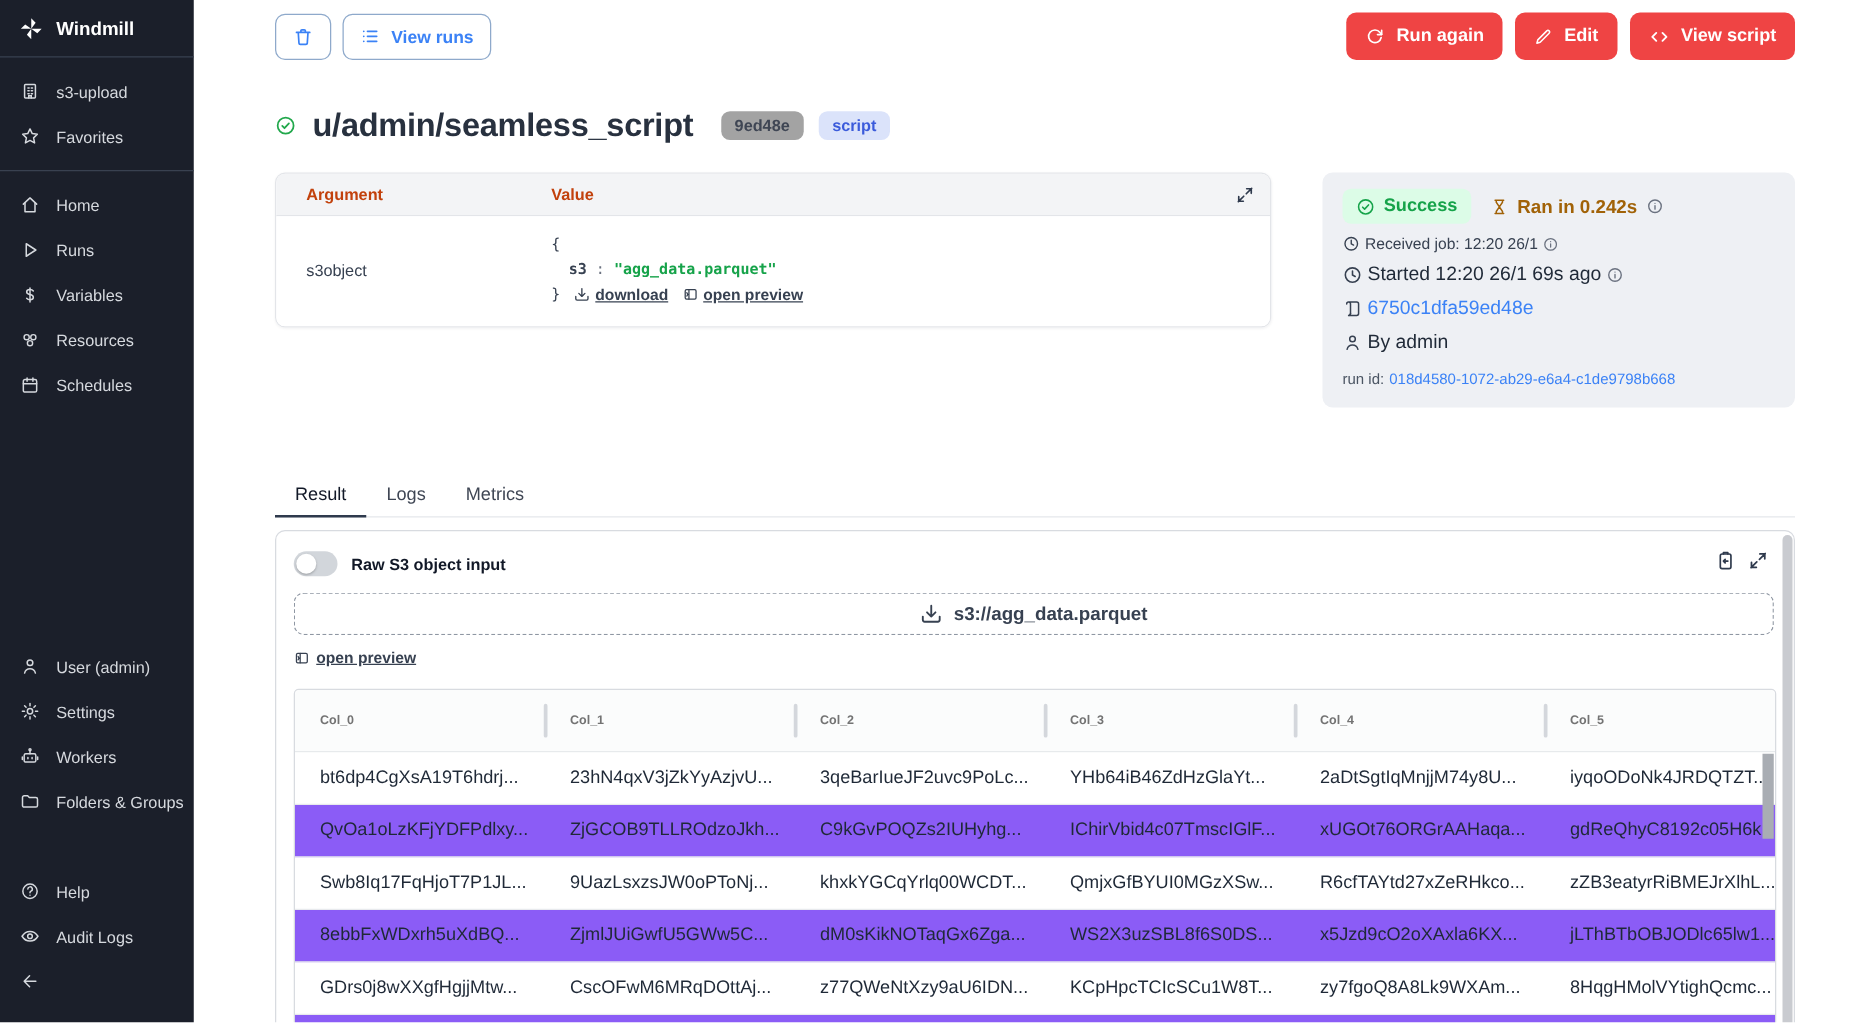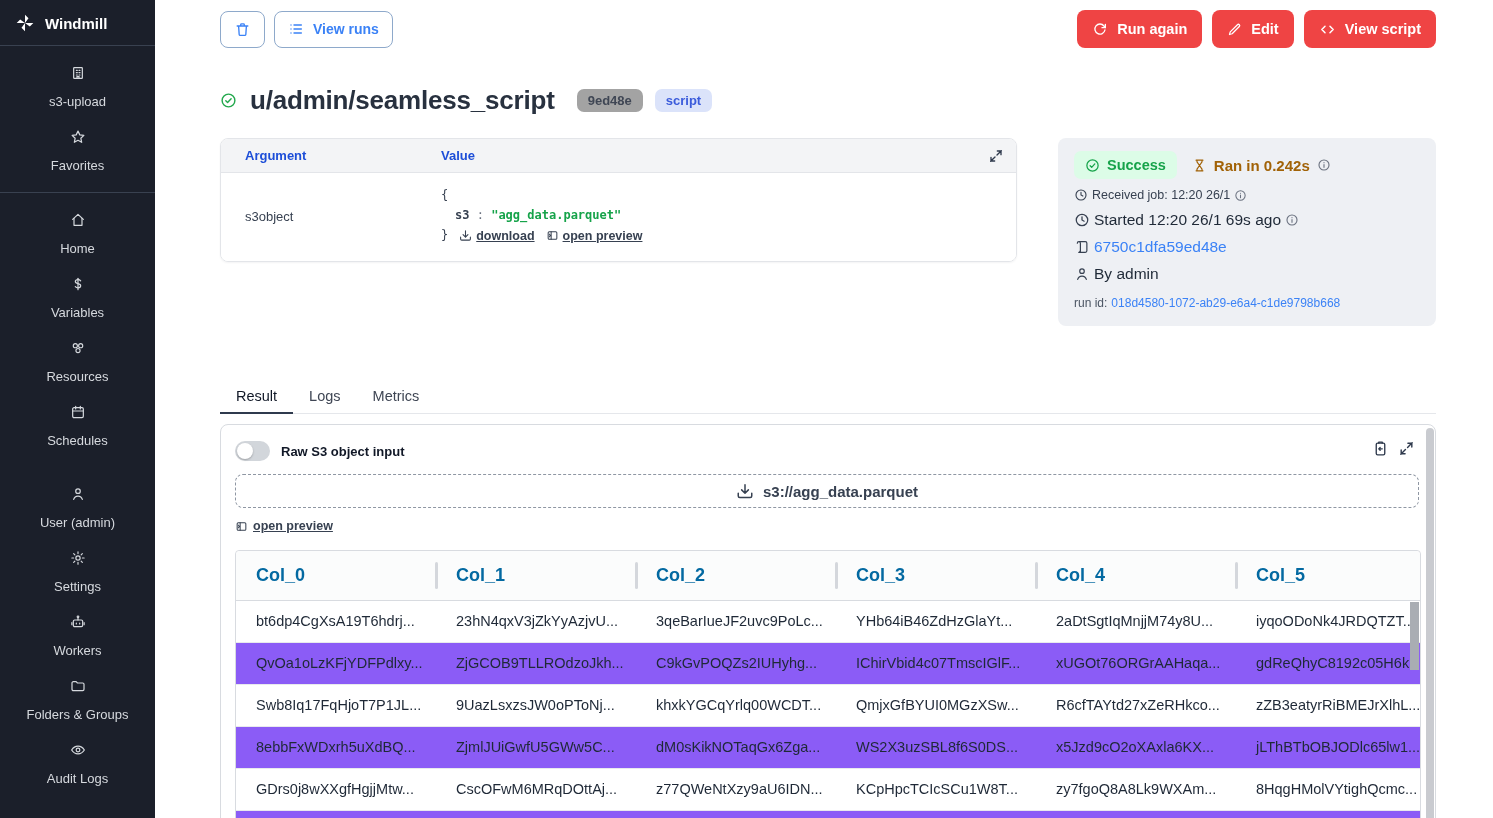--- a/index.html
+++ b/index.html
@@ -9,21 +9,21 @@
   .app { display:flex; height:100%; }
 
   
   .sidebar { width:155px; flex-shrink:0; background:#1b1f2a; color:#d6d9de;
     display:flex; flex-direction:column; }
   .sb-logo { display:flex; align-items:center; gap:10px; padding:13px 15px 12px; color:#fff; cursor:pointer; }
   .sb-logo-label { font-weight:700; font-size:15px; }
   .sb-divider { border:none; border-top:1px solid #394150; margin:0; }
   .sb-group { padding:9px 0; }
   .sb-item { display:flex; align-items:center; gap:13px; padding:10px 16px;
-    font-size:13px; color:#d6d9de; cursor:pointer; white-space:nowrap;flex-direction:column; }
+    font-size:13px; color:#d6d9de; cursor:pointer; white-space:nowrap; }
   .sb-item svg { flex-shrink:0; }
   .sb-bottom { margin-top:auto; }
   .sb-help { margin-top:36px; }
   .sb-collapse { padding:10px 16px 16px; }
 
   
   .main { flex:1; position:relative; padding:10px 57px 0 65px; overflow:hidden; }
 
   .toolbar { display:flex; align-items:center; gap:9px; }
   .btn-outline { display:inline-flex; align-items:center; justify-content:center; gap:9px;
@@ -41,21 +41,21 @@
     font-size:13px; padding:4px 11px; border-radius:7px; }
   .badge-script { margin-left:12px; background:#dbe3fa; color:#3b5bdb; font-weight:700;
     font-size:13px; padding:4px 11px; border-radius:7px; }
 
   .content-row { display:flex; align-items:flex-start; gap:41px; margin-top:22px; }
 
   
   .args-card { width:797px; flex-shrink:0; border:1px solid #e3e5e9; border-radius:8px;
     overflow:hidden; box-shadow:0 1px 2px rgba(16,24,40,.05); }
   .args-head { display:flex; align-items:center; background:#f3f4f6; height:34px;
-    border-bottom:1px solid #e3e5e9; padding:0 12px 0 24px; font-size:13px; font-weight:600; color:#1d4ed8; }
+    border-bottom:1px solid #e3e5e9; padding:0 12px 0 24px; font-size:13px; font-weight:600; color:#c2410c; }
   .args-head .col-arg { width:196px; }
   .args-head .col-val { flex:1; }
   .args-expand { color:#2f3a4d; cursor:pointer; }
   .args-body { display:flex; padding:13px 24px 15px; background:#fff; }
   .arg-name { width:196px; font-size:13px; color:#374151; align-self:center; }
   .arg-value { font-family:"DejaVu Sans Mono",monospace; font-size:12px; color:#374151; line-height:1.65; }
   .arg-value .k { font-weight:700; padding-left:14px; }
   .arg-value .colon { color:#6b7280; }
   .arg-value .str { color:#16a34a; font-weight:700; }
   .json-links { display:flex; align-items:center; gap:4px; }
@@ -100,21 +100,21 @@
   .preview-row { margin-top:11px; display:inline-flex; align-items:center; gap:5px;
     font-size:12.5px; font-weight:700; color:#374151; cursor:pointer; }
   .preview-row u { text-decoration:underline; }
 
   
   .result-table { margin-top:13px; width:1186px; border:1px solid #d8dbe0;
     border-radius:4px 4px 0 0; position:relative; background:#fff; }
   .rt-header { display:grid; grid-template-columns:200px 200px 200px 200px 200px 1fr;
     height:50px; background:#fbfcfc; border-bottom:1px solid #d8dbe0; border-radius:4px 4px 0 0; }
   .rt-th { position:relative; display:flex; align-items:center; padding-left:20px;
-    font-size:18px; font-weight:700; color:#0369a1; cursor:pointer; }
+    font-size:10px; font-weight:700; color:#737373; cursor:pointer; }
   .resize-handle { position:absolute; left:-1px; top:11px; bottom:11px; width:3px;
     background:#d4d7dc; border-radius:2px; cursor:col-resize; }
   .rt-tr { display:grid; grid-template-columns:200px 200px 200px 200px 200px 1fr;
     height:42px; align-items:center; border-bottom:1px solid #e8eaed; background:#fff; }
   .rt-tr.alt { background:#8b5cf6; }
   .rt-td { padding-left:20px; font-size:14.5px; color:#1f2937; white-space:nowrap; overflow:hidden; }
   .rt-scroll { position:absolute; right:1px; top:51px; width:9px; height:68px; background:#a9adb3; cursor:grab; }
   .panel-scroll { position:absolute; right:1px; top:3px; height:430px; width:8px;
     background:#c9cbd0; border-radius:4px; cursor:grab; }
 </style>
@@ -272,20 +272,28 @@
         <span>
             <svg width="16" height="16">
               <use href="#i-home"></use>
             </svg>
           </span>
         <span>Home</span>
       </div>
       <div class="sb-item">
         <span>
             <svg width="16" height="16">
+              <use href="#i-play"></use>
+            </svg>
+          </span>
+        <span>Runs</span>
+      </div>
+      <div class="sb-item">
+        <span>
+            <svg width="16" height="16">
               <use href="#i-dollar"></use>
             </svg>
           </span>
         <span>Variables</span>
       </div>
       <div class="sb-item">
         <span>
             <svg width="16" height="16">
               <use href="#i-blocks"></use>
             </svg>
@@ -327,35 +335,35 @@
         <span>Workers</span>
       </div>
       <div class="sb-item">
         <span>
             <svg width="16" height="16">
               <use href="#i-folder"></use>
             </svg>
           </span>
         <span>Folders &amp; Groups</span>
       </div>
+      <div class="sb-item sb-help">
+        <span>
+            <svg width="16" height="16">
+              <use href="#i-help"></use>
+            </svg>
+          </span>
+        <span>Help</span>
+      </div>
       <div class="sb-item">
         <span>
             <svg width="16" height="16">
               <use href="#i-eye"></use>
             </svg>
           </span>
         <span>Audit Logs</span>
-      </div>
-      <div class="sb-item sb-help">
-        <span>
-            <svg width="16" height="16">
-              <use href="#i-help"></use>
-            </svg>
-          </span>
-        <span>Help</span>
       </div>
       <div class="sb-item sb-collapse">
         <span>
             <svg width="16" height="16">
               <use href="#i-arrow-left"></use>
             </svg>
           </span>
       </div>
     </nav>
   </aside>

